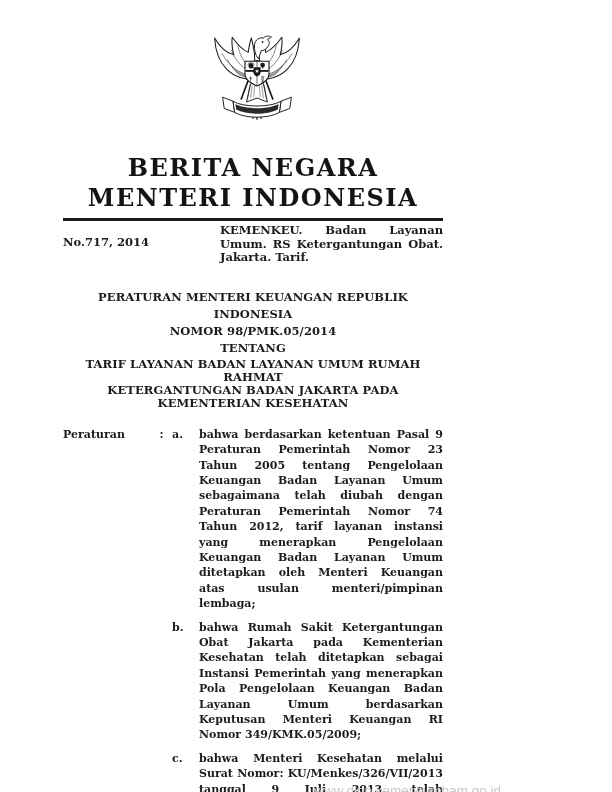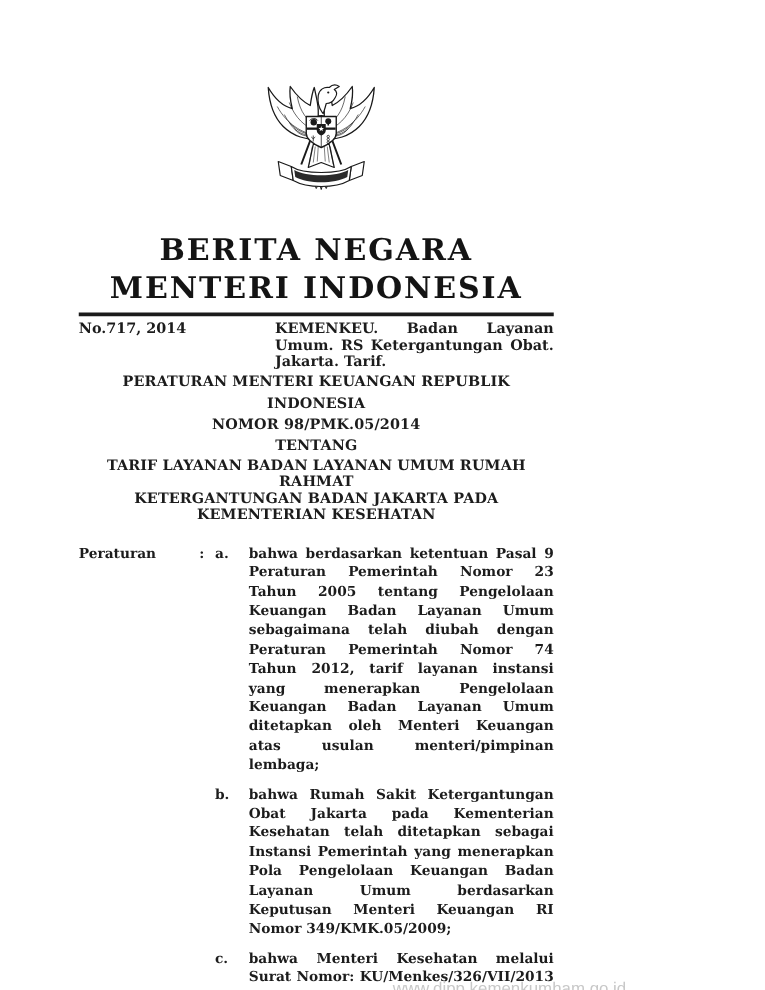--- a/index.html
+++ b/index.html
@@ -4,32 +4,32 @@
 <style>
   * { margin:0; padding:0; box-sizing:border-box; }
   html, body { background:#ffffff; }
   .page {
     position:relative;
     width:520px; height:792px;
     background:#ffffff;
     color:#1c1c1c;
     font-family:"DejaVu Serif","Liberation Serif",serif;
     font-weight:bold;
-    padding:64px 77px 0 63px;
+    padding:32px 77px 0 63px;
     overflow:hidden;
     border-radius:12px;
   }
   .emblem { width:96px; height:92px; margin:0 auto; transform:translateX(4px); }
   .emblem svg { width:100%; height:100%; }
   .masthead-title { text-align:center; margin-top:29px; font-size:24px; line-height:30px; letter-spacing:1.5px; color:#141414; }
   .rule { height:3px; background:#1b1b1b; margin-top:5px; }
   .issue-row { display:flex; margin-top:3px; font-size:11.5px; line-height:13.5px; }
-  .issue-number { width:157px; flex:0 0 157px; }
+  .issue-number { width:157px; flex:0 0 157px;margin-top:12px; }
   .subject { flex:1; text-align:justify; }
-  .reg-head { text-align:center; font-size:11.5px; letter-spacing:0.1px; }
+  .reg-head { margin-top:24px; text-align:center; font-size:11.5px; letter-spacing:0.1px; }
   .reg-head .hline { line-height:17.3px; }
   .reg-head .tline { line-height:13px; }
   .invocation-block { margin-top:12px; line-height:21.5px; }
   .consider { display:flex; margin-top:17px; font-size:11px; line-height:15.4px; }
   .consider-label { width:88px; flex:0 0 88px; }
   .consider-colon { width:21px; flex:0 0 21px; text-align:center; }
   .items { flex:1; }
   .item { display:flex; margin-bottom:8px; }
   .item-letter { width:27px; flex:0 0 27px; }
   .item-text { flex:1; text-align:justify; }

